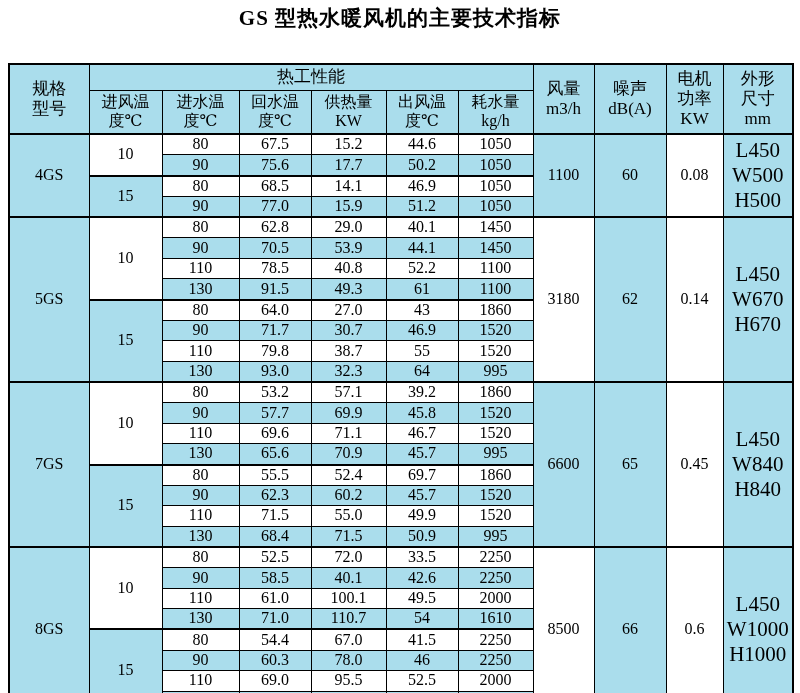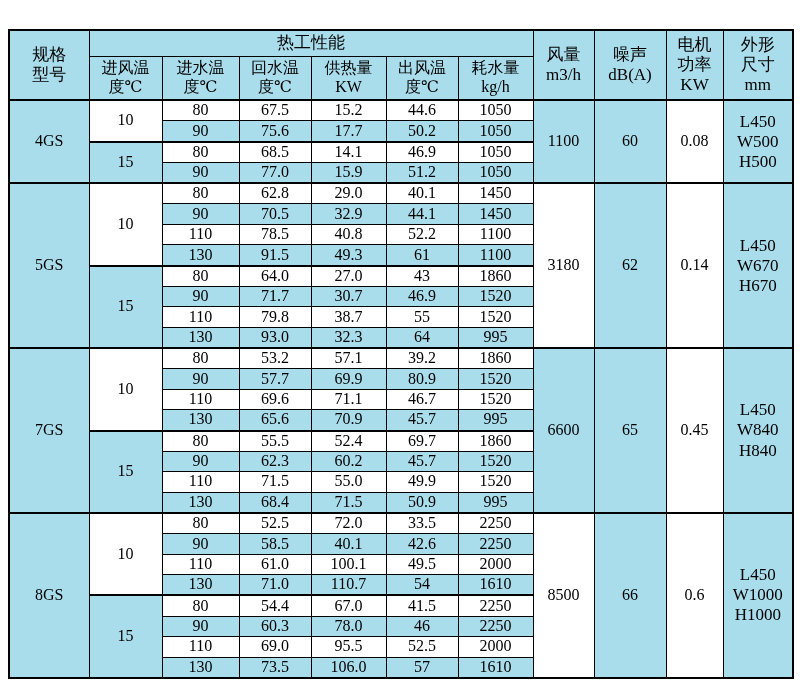--- a/index.html
+++ b/index.html
@@ -26,26 +26,27 @@
     white-space:pre-line; overflow:hidden;
     font-weight:normal;
   }
   thead tr.h1 th { height:25px; font-size:17px; }
   thead tr.h2 th { height:42px; }
   tbody tr { height:20px; }
   .blue  { background:#aaddec; }
   .white { background:#ffffff; }
   tr.group-start td { border-top:2px solid #000; }
   tr.block-start td { border-top:2px solid #000; }
-  td.dimensions-cell { font-size:17px; }
+  td.dimensions-cell { font-size:21px; }
 </style>
 </head>
 <body>
 
 <div class="page">
+  <div class="title">GS 型热水暖风机的主要技术指标</div>
 
   <table class="spec-table">
     <colgroup>
       <col style="width:80px">
         <col style="width:73px">
         <col style="width:77px">
       <col style="width:72px">
         <col style="width:75px">
         <col style="width:72px">
       <col style="width:75px">
@@ -134,21 +135,21 @@
           <td rowspan="8" class="white air-volume-cell">3180</td>
           <td rowspan="8" class="blue noise-cell">62</td>
           <td rowspan="8" class="white motor-power-cell">0.14</td>
           <td rowspan="8" class="blue dimensions-cell">L450
 W670
 H670</td>
         </tr>
         <tr>
           <td class="blue inlet-water-temp-cell">90</td>
           <td class="blue return-water-temp-cell">70.5</td>
-          <td class="blue heat-supply-cell">32.9</td>
+          <td class="blue heat-supply-cell">53.9</td>
           <td class="blue outlet-air-temp-cell">44.1</td>
           <td class="blue water-consumption-cell">1450</td>
         </tr>
         <tr>
           <td class="white inlet-water-temp-cell">110</td>
           <td class="white return-water-temp-cell">78.5</td>
           <td class="white heat-supply-cell">40.8</td>
           <td class="white outlet-air-temp-cell">52.2</td>
           <td class="white water-consumption-cell">1100</td>
         </tr>
@@ -200,21 +201,21 @@
           <td rowspan="8" class="blue noise-cell">65</td>
           <td rowspan="8" class="white motor-power-cell">0.45</td>
           <td rowspan="8" class="blue dimensions-cell">L450
 W840
 H840</td>
         </tr>
         <tr>
           <td class="blue inlet-water-temp-cell">90</td>
           <td class="blue return-water-temp-cell">57.7</td>
           <td class="blue heat-supply-cell">69.9</td>
-          <td class="blue outlet-air-temp-cell">80.9</td>
+          <td class="blue outlet-air-temp-cell">45.8</td>
           <td class="blue water-consumption-cell">1520</td>
         </tr>
         <tr>
           <td class="white inlet-water-temp-cell">110</td>
           <td class="white return-water-temp-cell">69.6</td>
           <td class="white heat-supply-cell">71.1</td>
           <td class="white outlet-air-temp-cell">46.7</td>
           <td class="white water-consumption-cell">1520</td>
         </tr>
         <tr>

